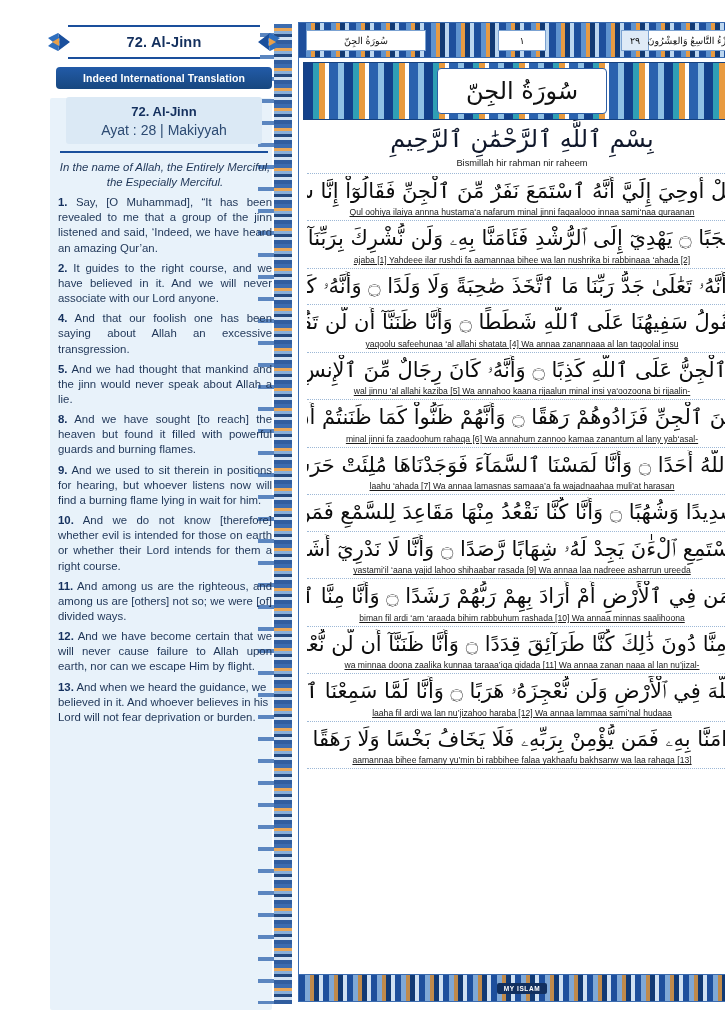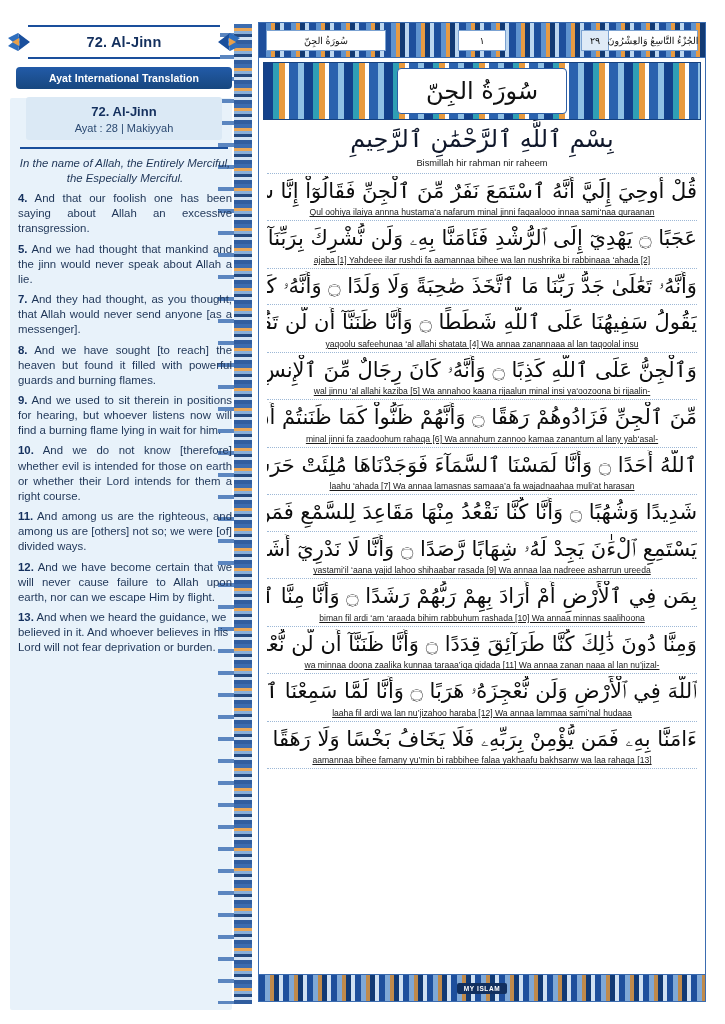--- a/index.html
+++ b/index.html
@@ -14,20 +14,21 @@
     overflow: hidden;
     position: relative;
   }
 
   #page {
     position: relative;
     width: 633px;
     height: 1024px;
     background: #ffffff;
     display: flex;
+    margin-left: 40px;
   }
 
   
   .left-panel {
     position: absolute;
     left: 0;
     top: 0;
     width: 248px;
     height: 1024px;
     box-sizing: border-box;
@@ -95,21 +96,21 @@
     padding: 7px 4px 6px 4px;
     text-align: center;
   }
   .info-name {
     font-size: 13px;
     font-weight: bold;
     color: #14305e;
   }
   .info-meta {
     margin-top: 3px;
-    font-size: 11px;
+    font-size: 14px;
     color: #2c4a72;
   }
   .info-rule {
     margin: 7px 10px 0 10px;
     height: 2px;
     background: #1a4f9c;
   }
 
   
   .trans-body {
@@ -358,34 +359,35 @@
       </div>
       <span class="orn orn-right">
         <svg viewBox="0 0 26 26" width="26" height="26">
           <path d="M2 13 L14 4 L12 13 L14 22 Z" fill="#1a4f9c"></path>
           <path d="M14 4 L24 9 L19 13 L24 17 L14 22 L12 13 Z" fill="#2f6fbe"></path>
           <path d="M20 13 L13 9 L13 17 Z" fill="#e8a04a"></path>
         </svg>
       </span>
     </div>
 
-    <div class="sahih-bar">Ayat International Translation</div>
+    <div class="sahih-bar">Indeed International Translation</div>
 
     <div class="info-card">
       <div class="info-name">72. Al-Jinn</div>
       <div class="info-meta">Ayat : 28  |  Makiyyah</div>
     </div>
     <div class="info-rule"></div>
 
     <div class="trans-body">
       <div class="bismillah-en">In the name of Allah, the Entirely Merciful, the Especially Merciful.</div>
       <div id="ayat-list">
+          <p class="ayah-p"><span class="ayah-num">1.</span> <span>Say, [O Muhammad], “It has been revealed to me that a group of the jinn listened and said, ‘Indeed, we have heard an amazing Qur’an.</span></p>
+          <p class="ayah-p"><span class="ayah-num">2.</span> <span>It guides to the right course, and we have believed in it. And we will never associate with our Lord anyone.</span></p>
           <p class="ayah-p"><span class="ayah-num">4.</span> <span>And that our foolish one has been saying about Allah an excessive transgression.</span></p>
           <p class="ayah-p"><span class="ayah-num">5.</span> <span>And we had thought that mankind and the jinn would never speak about Allah a lie.</span></p>
-          <p class="ayah-p"><span class="ayah-num">7.</span> <span>And they had thought, as you thought, that Allah would never send anyone [as a messenger].</span></p>
           <p class="ayah-p"><span class="ayah-num">8.</span> <span>And we have sought [to reach] the heaven but found it filled with powerful guards and burning flames.</span></p>
           <p class="ayah-p"><span class="ayah-num">9.</span> <span>And we used to sit therein in positions for hearing, but whoever listens now will find a burning flame lying in wait for him.</span></p>
           <p class="ayah-p"><span class="ayah-num">10.</span> <span>And we do not know [therefore] whether evil is intended for those on earth or whether their Lord intends for them a right course.</span></p>
           <p class="ayah-p"><span class="ayah-num">11.</span> <span>And among us are the righteous, and among us are [others] not so; we were [of] divided ways.</span></p>
           <p class="ayah-p"><span class="ayah-num">12.</span> <span>And we have become certain that we will never cause failure to Allah upon earth, nor can we escape Him by flight.</span></p>
           <p class="ayah-p"><span class="ayah-num">13.</span> <span>And when we heard the guidance, we believed in it. And whoever believes in his Lord will not fear deprivation or burden.</span></p>
         </div>
     </div>
   </div>
 

